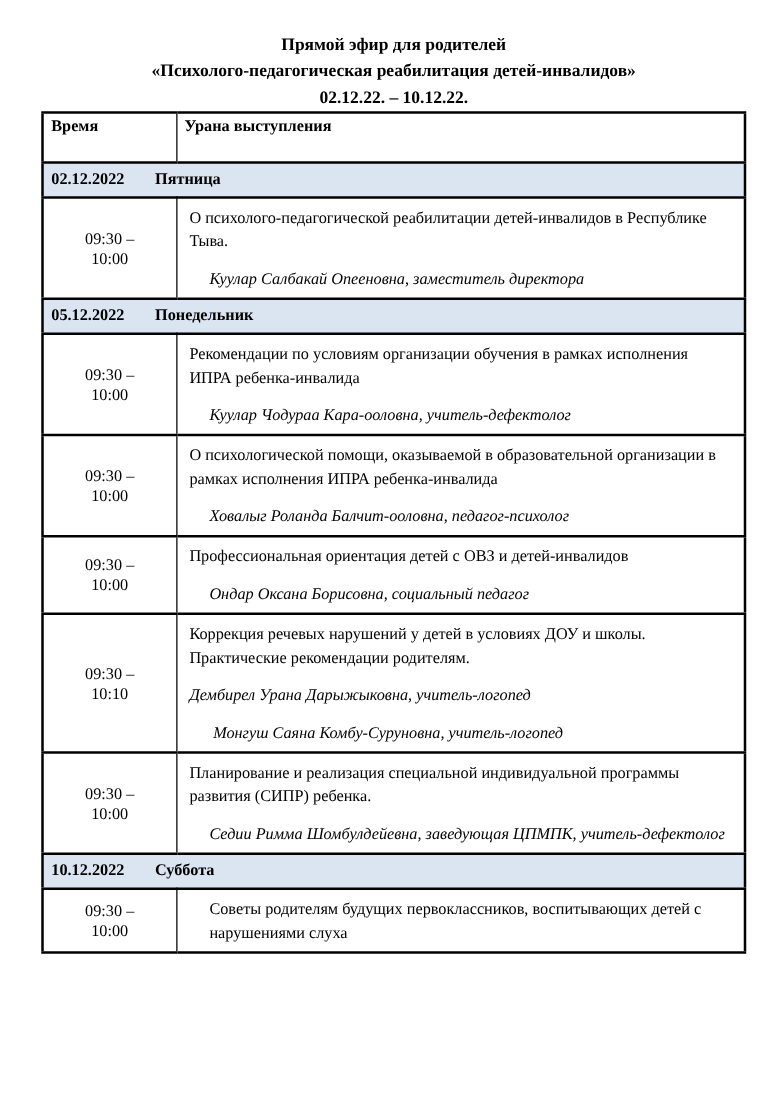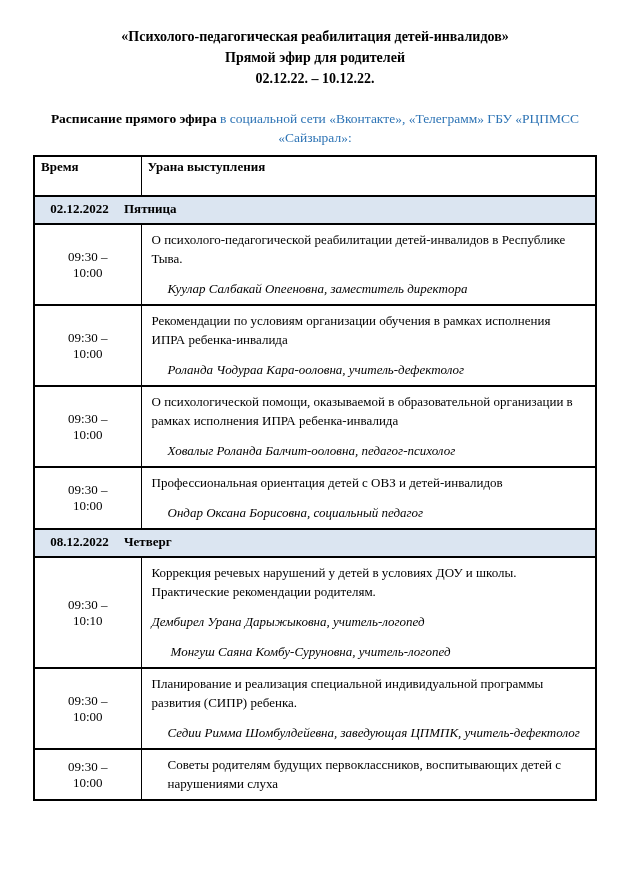--- a/index.html
+++ b/index.html
@@ -72,21 +72,20 @@
   tr.section-row td {
     background: var(--section-bg);
     font-weight: bold;
     padding: 4px 6px 5px 6px;
     height: 28px;
     vertical-align: top;
   }
   tr.section-row .date-label {
     display: inline-block;
     width: 77px;
-    text-align: center;
   }
   tr.section-row .day-label {
     display: inline-block;
     padding-left: 6px;
     text-align: right;
   }
   td.time-cell {
     text-align: center;
     vertical-align: middle;
     padding: 4px 18px;
@@ -104,26 +103,25 @@
     font-style: italic;
   }
   td.topic-cell p.speaker + p.speaker { padding-left: 3px; }
 </style>
 </head>
 <body>
 
 <div class="page">
 
   <div class="title-block">
+    <div class="title-line">Прямой эфир для родителей</div>
     <div class="title-line">«Психолого-педагогическая реабилитация детей-инвалидов»</div>
-    <div class="title-line">Прямой эфир для родителей</div>
     <div class="title-line">02.12.22. – 10.12.22.</div>
   </div>
 
-  <p class="subtitle"><span class="bold-part">Расписание прямого эфира</span> <span class="blue-part">в социальной сети «Вконтакте», «Телеграмм» ГБУ «РЦПМСС «Сайзырал»:</span></p>
 
   <table class="schedule">
     <colgroup>
       <col class="time-col">
       <col class="topic-col">
     </colgroup>
     <thead>
       <tr>
         <th class="col-header">Время</th>
         <th class="col-header">Урана выступления</th>
@@ -136,66 +134,71 @@
     </td>
   </tr>
   <tr class="content-row">
     <td class="time-cell">09:30 – 10:00</td>
     <td class="topic-cell">
             <p class="topic">О психолого-педагогической реабилитации детей-инвалидов в Республике Тыва.</p>
             <p class="speaker">Куулар Салбакай Опееновна, заместитель директора</p>
           </td>
   </tr>
 
+  <tr class="section-row">
+    <td colspan="2">
+      <span class="date-label">05.12.2022</span><span class="day-label">Понедельник</span>
+    </td>
+  </tr>
   <tr class="content-row">
     <td class="time-cell">09:30 – 10:00</td>
     <td class="topic-cell">
             <p class="topic">Рекомендации по условиям организации обучения в рамках исполнения ИПРА ребенка-инвалида</p>
-            <p class="speaker">Роланда Чодураа Кара-ооловна, учитель-дефектолог</p>
+            <p class="speaker">Куулар Чодураа Кара-ооловна, учитель-дефектолог</p>
           </td>
   </tr>
 
   <tr class="content-row">
     <td class="time-cell">09:30 – 10:00</td>
     <td class="topic-cell">
             <p class="topic">О психологической помощи, оказываемой в образовательной организации в рамках исполнения ИПРА ребенка-инвалида</p>
             <p class="speaker">Ховалыг Роланда Балчит-ооловна, педагог-психолог</p>
           </td>
   </tr>
 
   <tr class="content-row">
     <td class="time-cell">09:30 – 10:00</td>
     <td class="topic-cell">
             <p class="topic">Профессиональная ориентация детей с ОВЗ и детей-инвалидов</p>
             <p class="speaker">Ондар Оксана Борисовна, социальный педагог</p>
           </td>
   </tr>
 
-  <tr class="section-row">
-    <td colspan="2">
-      <span class="date-label">08.12.2022</span><span class="day-label">Четверг</span>
-    </td>
-  </tr>
   <tr class="content-row">
     <td class="time-cell">09:30 – 10:10</td>
     <td class="topic-cell">
             <p class="topic">Коррекция речевых нарушений у детей в условиях ДОУ и школы. Практические рекомендации родителям.</p>
             <p class="speaker">Дембирел Урана Дарыжыковна, учитель-логопед</p>
             <p class="speaker">Монгуш Саяна Комбу-Суруновна, учитель-логопед</p>
           </td>
   </tr>
 
   <tr class="content-row">
     <td class="time-cell">09:30 – 10:00</td>
     <td class="topic-cell">
             <p class="topic">Планирование и реализация специальной индивидуальной программы развития (СИПР) ребенка.</p>
             <p class="speaker">Седии Римма Шомбулдейевна, заведующая ЦПМПК, учитель-дефектолог</p>
           </td>
   </tr>
 
+  <tr class="section-row">
+    <td colspan="2">
+      <span class="date-label">10.12.2022</span><span class="day-label">Суббота</span>
+    </td>
+  </tr>
   <tr class="content-row">
     <td class="time-cell">09:30 – 10:00</td>
     <td class="topic-cell">
             <p class="topic">Советы родителям будущих первоклассников, воспитывающих детей с нарушениями слуха</p>
           </td>
   </tr>
 </tbody>
   </table>
 
 </div>

